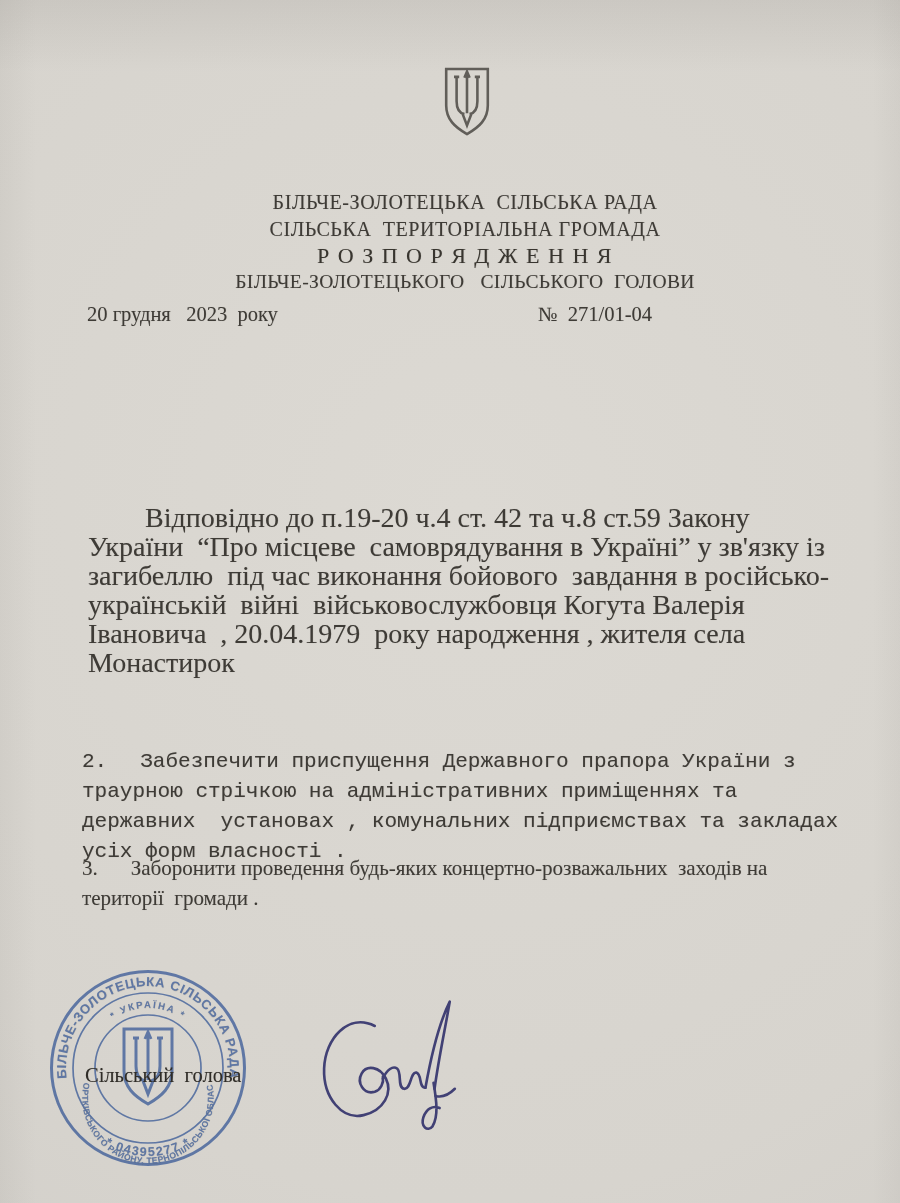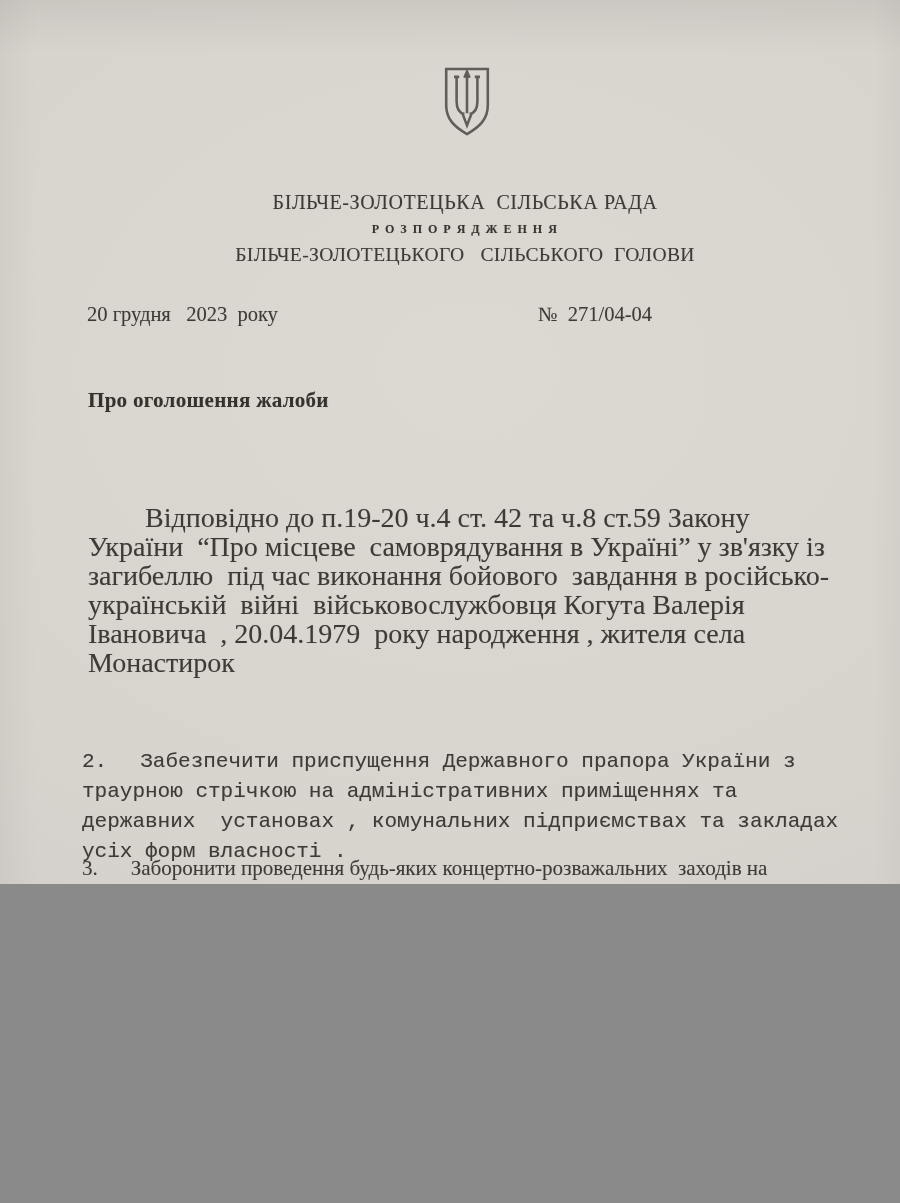--- a/index.html
+++ b/index.html
@@ -1,36 +1,36 @@
 <!DOCTYPE html>
 <html style="--paper: #d7d4ce; --ink: #3e3b36; --stamp-blue: #5d80c4; --signature-ink: #3e3e86;"><head>
 <meta charset="utf-8">
 <style>
   :root{
     --paper:#d7d4ce; --paper-light:#dcd9d3; --paper-dark:#cdcac5;
     --ink:#3e3b36; --stamp-blue:#5d80c4; --signature-ink:#3e3e86;
   }
   html,body{margin:0;padding:0;background:#8a8a8a;}
   .page{
-    position:relative; width:900px; height:884px; overflow:hidden;
+    position:relative; width:900px; height:1203px; overflow:hidden;
     font-family:"Liberation Serif","DejaVu Serif",serif;
     color:var(--ink);
     background:
       linear-gradient(180deg, rgba(90,85,80,.10) 0%, rgba(90,85,80,0) 6%),
       linear-gradient(90deg, rgba(90,85,80,.06) 0%, rgba(90,85,80,0) 4%, rgba(90,85,80,0) 97%, rgba(90,85,80,.05) 100%),
       radial-gradient(135% 105% at 52% 42%, var(--paper-light) 0%, var(--paper) 55%, var(--paper-dark) 100%);
     text-shadow:0.3px 0.3px 0.7px rgba(62,59,54,.28);
   }
   .pre{white-space:pre-wrap;}
   
   .emblem{position:absolute; left:441px; top:60px; width:52px; height:84px; color:#514e49; opacity:.88;}
   
   .header{position:absolute; left:30px; top:189px; width:870px; text-align:center; line-height:27px;}
   .h-line{font-size:20px; letter-spacing:.6px;}
-  .h-title{font-size:12px; font-weight:bold; letter-spacing:1.5px; line-height:26px; color:#38352f;}
+  .h-title{font-size:22px; font-weight:normal; letter-spacing:1.5px; line-height:26px; color:#38352f;}
   .h-sub{font-size:19.5px; letter-spacing:.4px; line-height:26px;}
   
   .meta{position:absolute; left:87px; top:303px; width:565px; display:flex; justify-content:space-between; font-size:20.5px;}
   
   .subject{position:absolute; left:88px; top:388px; font-size:21px; font-weight:bold; letter-spacing:.3px; color:#35322c;}
   
   .preamble{position:absolute; left:88px; top:503px; width:762px; margin:0;
     font-size:28px; line-height:29px; text-indent:57px;}
   
   .item{position:absolute; left:82px; width:768px; margin:0; font-size:21px; line-height:30px;}
@@ -69,30 +69,30 @@
 </svg>
 
 <div class="page">
 
   <svg class="emblem" viewBox="0 0 60 84">
     <use href="#tryzub" width="60" height="84"></use>
   </svg>
 
   <div class="header">
     <div class="h-line pre">БІЛЬЧЕ-ЗОЛОТЕЦЬКА  СІЛЬСЬКА РАДА</div>
+    <div class="h-line pre">СІЛЬСЬКА  ТЕРИТОРІАЛЬНА ГРОМАДА</div>
     <div class="h-title pre">Р О З П О Р Я Д Ж Е Н Н Я</div>
     <div class="h-sub pre">БІЛЬЧЕ-ЗОЛОТЕЦЬКОГО   СІЛЬСЬКОГО  ГОЛОВИ</div>
   </div>
 
   <div class="meta">
     <span class="pre">20 грудня   2023  року</span>
-    <span class="pre">№  271/04-04</span>
+    <span class="pre">№  271/01-04</span>
   </div>
 
-  <div class="subject pre">Про оголошення жалоби</div>
 
   <p class="preamble pre">Відповідно до п.19-20 ч.4 ст. 42 та ч.8 ст.59 Закону  України  “Про місцеве  самоврядування в Україні” у зв'язку із  загибеллю  під час виконання бойового  завдання в російсько-українській  війні  військовослужбовця Когута Валерія Івановича  , 20.04.1979  року народження , жителя села Монастирок</p>
 
 
   <p class="item i2"><span class="inum pre">2.</span><span class="itext pre">Забезпечити приспущення Державного прапора України з траурною стрічкою на адміністративних приміщеннях та державних  установах , комунальних підприємствах та закладах усіх форм власності .</span></p>
 
   <p class="item i3"><span class="inum pre">3.</span><span class="itext pre">Заборонити проведення будь-яких концертно-розважальних  заходів на території  громади .</span></p>
 
 
   <svg class="stamp" viewBox="-100 -100 200 200">

